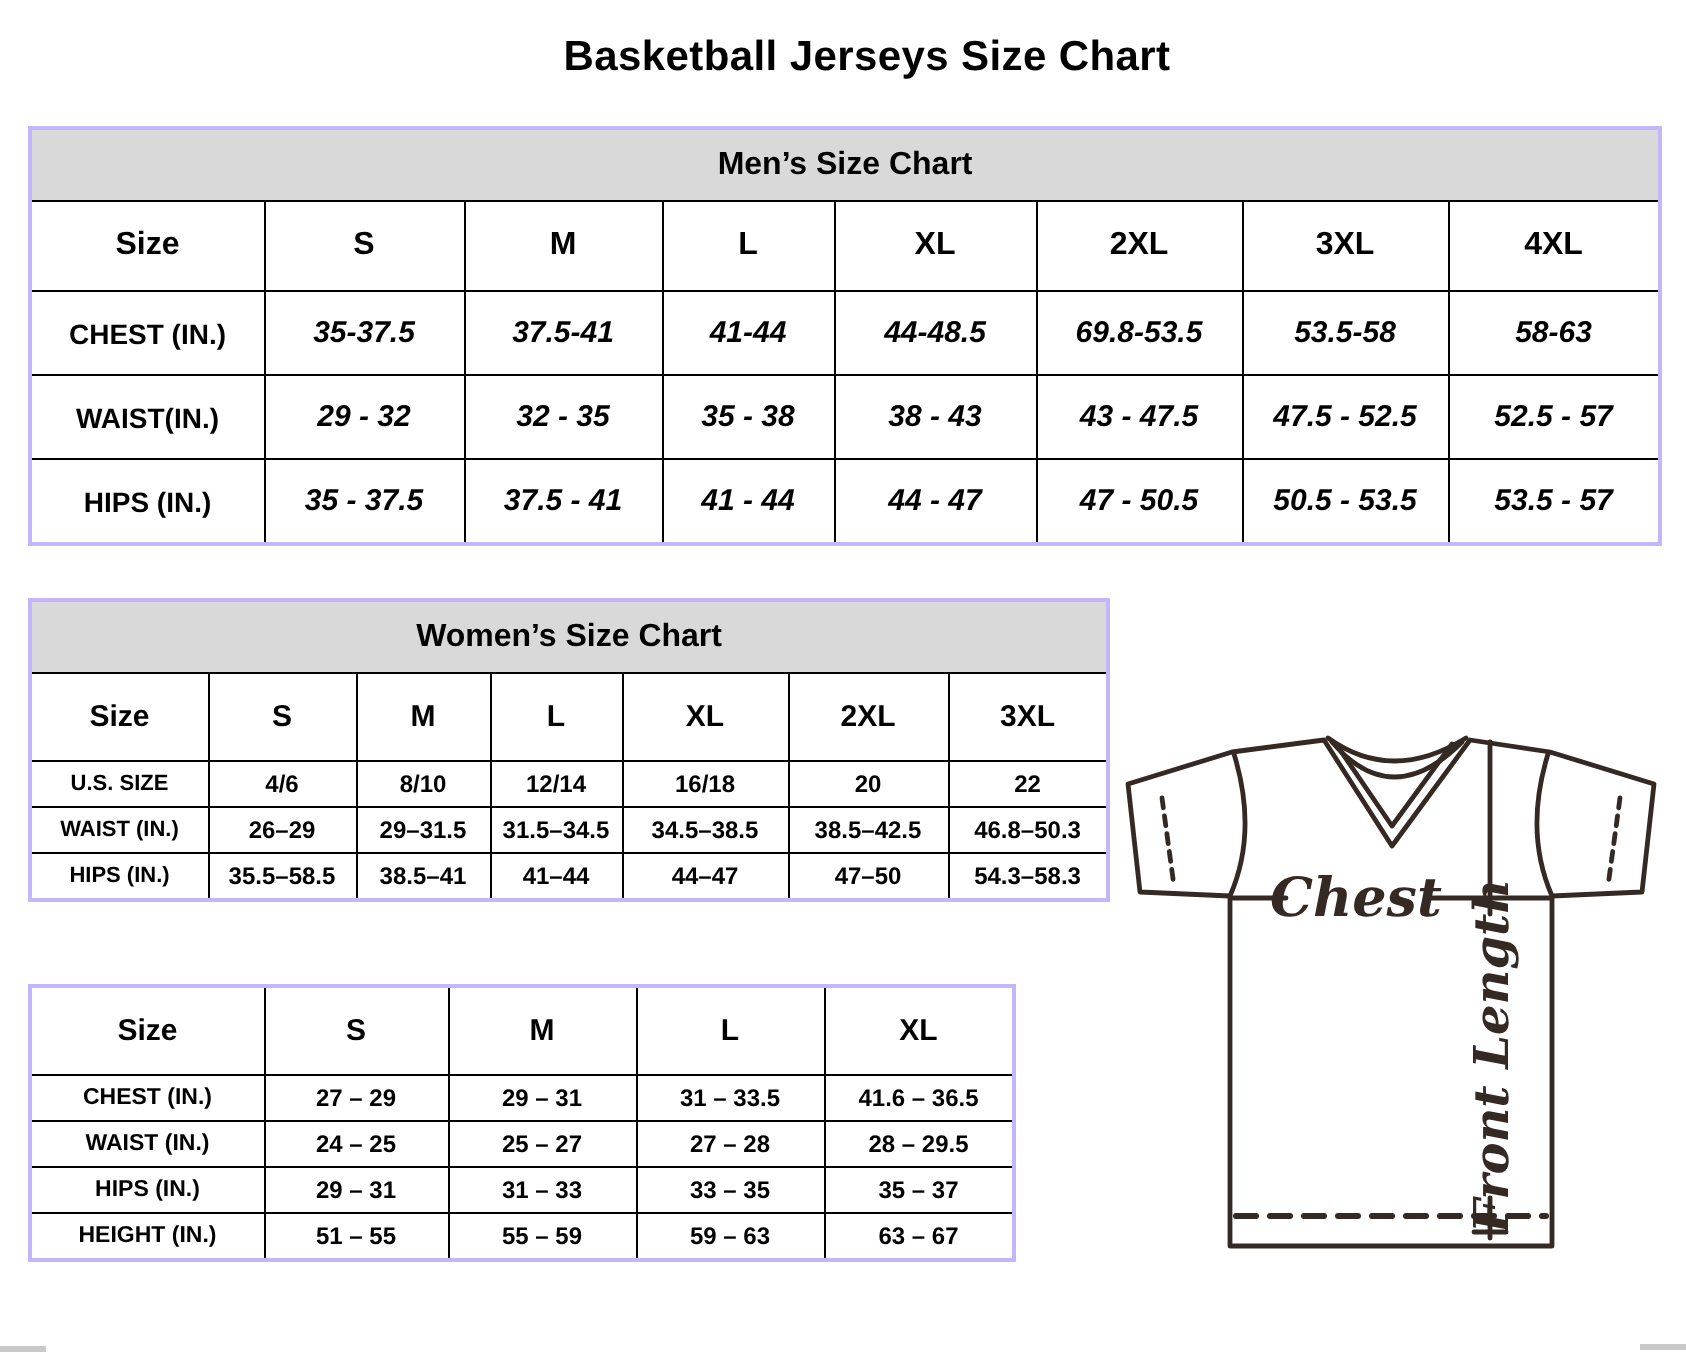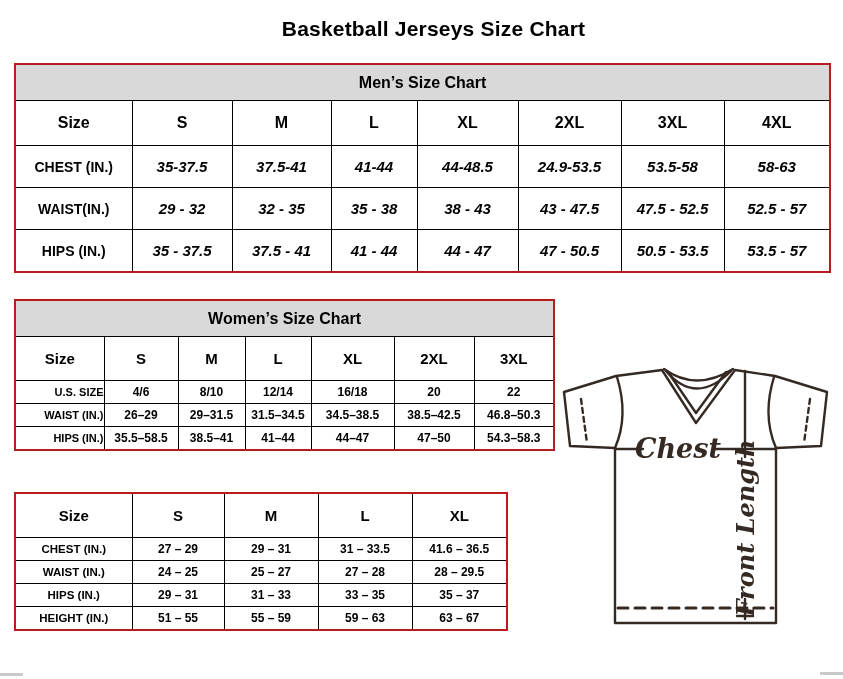--- a/index.html
+++ b/index.html
@@ -6,36 +6,36 @@
   body{
     width:843px;height:679px;position:relative;background:#ffffff;color:#000;
     font-family:"Liberation Sans",sans-serif;overflow:hidden;
   }
   .page-title{
     position:absolute;top:5px;left:0;width:843px;text-align:center;
     font-size:21px;font-weight:bold;margin:12px;letter-spacing:.2px;
   }
   table.szt{
     position:absolute;border-collapse:collapse;table-layout:fixed;
-    border:2px solid #b91c1c;
+    border:2px solid #c4b5fd;
   }
   table.szt th,table.szt td{
     border:1.4px solid #000;text-align:center;vertical-align:middle;
     font-weight:bold;padding:0;overflow:hidden;white-space:nowrap;
   }
   .tbl-title{background:#d9d9d9;height:35px;font-size:16px;}
   
   .mens{left:14px;top:63px;width:815px;}
   .mens tr.hdr th{height:44px;font-size:16px;}
   .mens tr.data th{height:41px;font-size:14px;}
   .mens tr.data td{height:41px;font-size:15px;font-style:italic;}
   
   .womens{left:14px;top:299px;width:539px;}
   .womens tr.hdr th{height:43px;font-size:15px;}
-  .womens tr.data th{height:22px;font-size:11px;text-align:right;}
+  .womens tr.data th{height:22px;font-size:11px;}
   .womens tr.data td{height:22px;font-size:12px;}
   
   .youth{left:14px;top:492px;width:492px;}
   .youth tr.hdr th{height:43px;font-size:15px;}
   .youth tr.data th{height:22px;font-size:11.5px;}
   .youth tr.data td{height:22px;font-size:12px;}
   
   .jersey-wrap{position:absolute;left:554px;top:356px;width:284px;height:302px;}
   .jersey-wrap svg{display:block;}
   .diagram-label{
@@ -76,21 +76,21 @@
     <th>2XL</th>
     <th>3XL</th>
     <th>4XL</th>
   </tr>
   <tr class="data">
     <th>CHEST (IN.)</th>
     <td>35-37.5</td>
     <td>37.5-41</td>
     <td>41-44</td>
     <td>44-48.5</td>
-    <td>24.9-53.5</td>
+    <td>69.8-53.5</td>
     <td>53.5-58</td>
     <td>58-63</td>
   </tr>
   <tr class="data">
     <th>WAIST(IN.)</th>
     <td>29 - 32</td>
     <td>32 - 35</td>
     <td>35 - 38</td>
     <td>38 - 43</td>
     <td>43 - 47.5</td>

